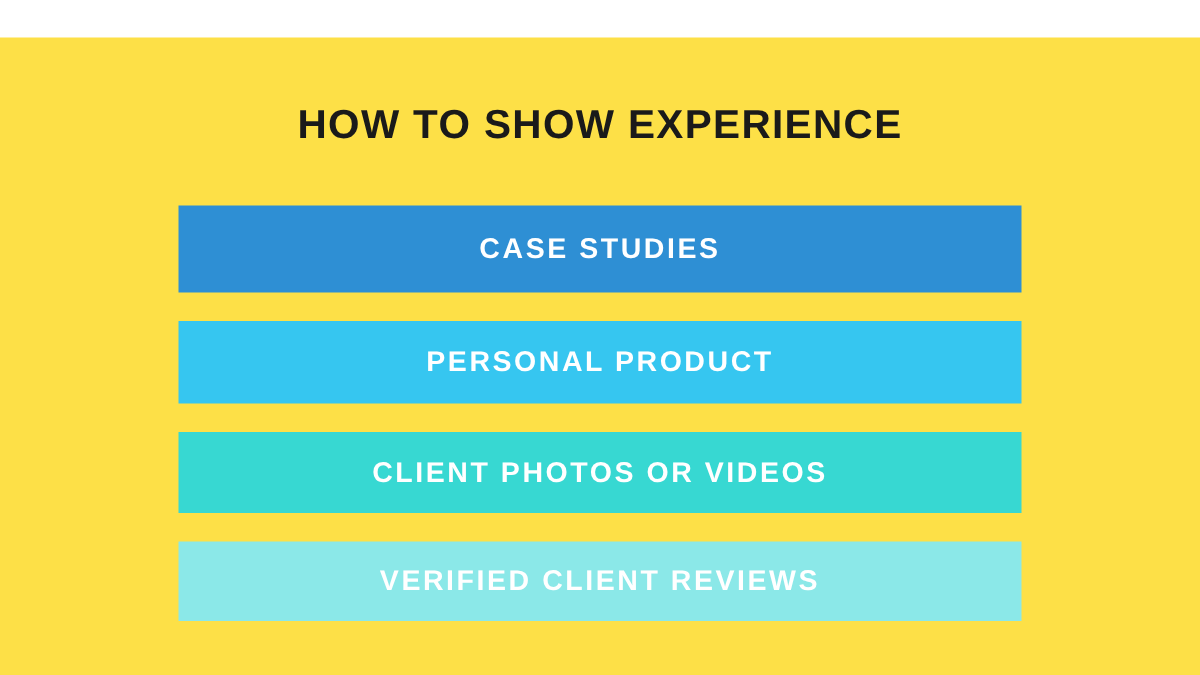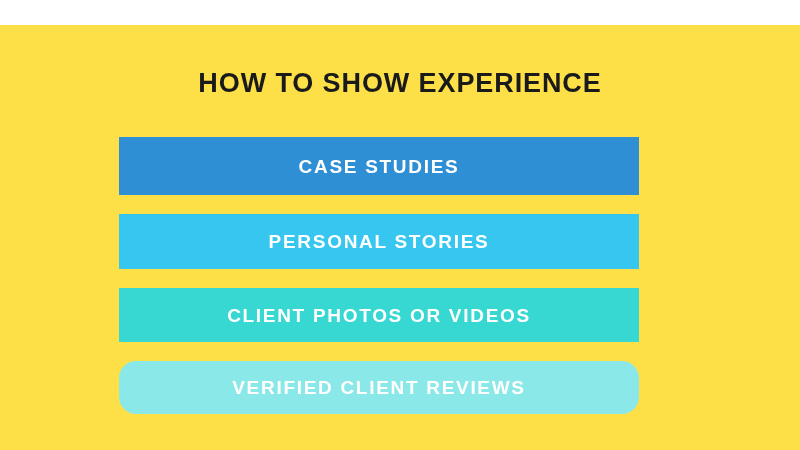--- a/index.html
+++ b/index.html
@@ -40,28 +40,28 @@
 
   
   #bar-list {
     position: absolute;
     left: 119px;
     top: 112px;
     width: 562px;
   }
 
   .bar-row {
-    width: 520px;
+    width: 562px;
     display: flex;
     align-items: center;
     justify-content: center;
     margin-bottom: 19px;
   }
 
-  .bar-row:last-child { margin-bottom: 0; border-radius: 17px; }
+  .bar-row:last-child { margin-bottom: 0; }
 
   .bar-label {
     font-size: 19px;
     font-weight: bold;
     color: #ffffff;
     letter-spacing: 1.7px;
     text-align: center;
     white-space: nowrap;
     line-height: 1;
   }
@@ -73,21 +73,21 @@
 
   <div id="title" style="color: rgb(26, 26, 26);">HOW TO SHOW EXPERIENCE</div>
 
   <div id="bar-list">
 
     <div class="bar-row" style="background: rgb(46, 143, 212); height: 58px;">
       <span class="bar-label" style="color: rgb(255, 255, 255);">CASE STUDIES</span>
     </div>
 
     <div class="bar-row" style="background: rgb(54, 198, 240); height: 55px;">
-      <span class="bar-label" style="color: rgb(255, 255, 255);">PERSONAL STORIES</span>
+      <span class="bar-label" style="color: rgb(255, 255, 255);">PERSONAL PRODUCT</span>
     </div>
 
     <div class="bar-row" style="background: rgb(55, 216, 210); height: 54px;">
       <span class="bar-label" style="color: rgb(255, 255, 255);">CLIENT PHOTOS OR VIDEOS</span>
     </div>
 
     <div class="bar-row" style="background: rgb(139, 232, 232); height: 53px;">
       <span class="bar-label" style="color: rgb(255, 255, 255);">VERIFIED CLIENT REVIEWS</span>
     </div>
 

